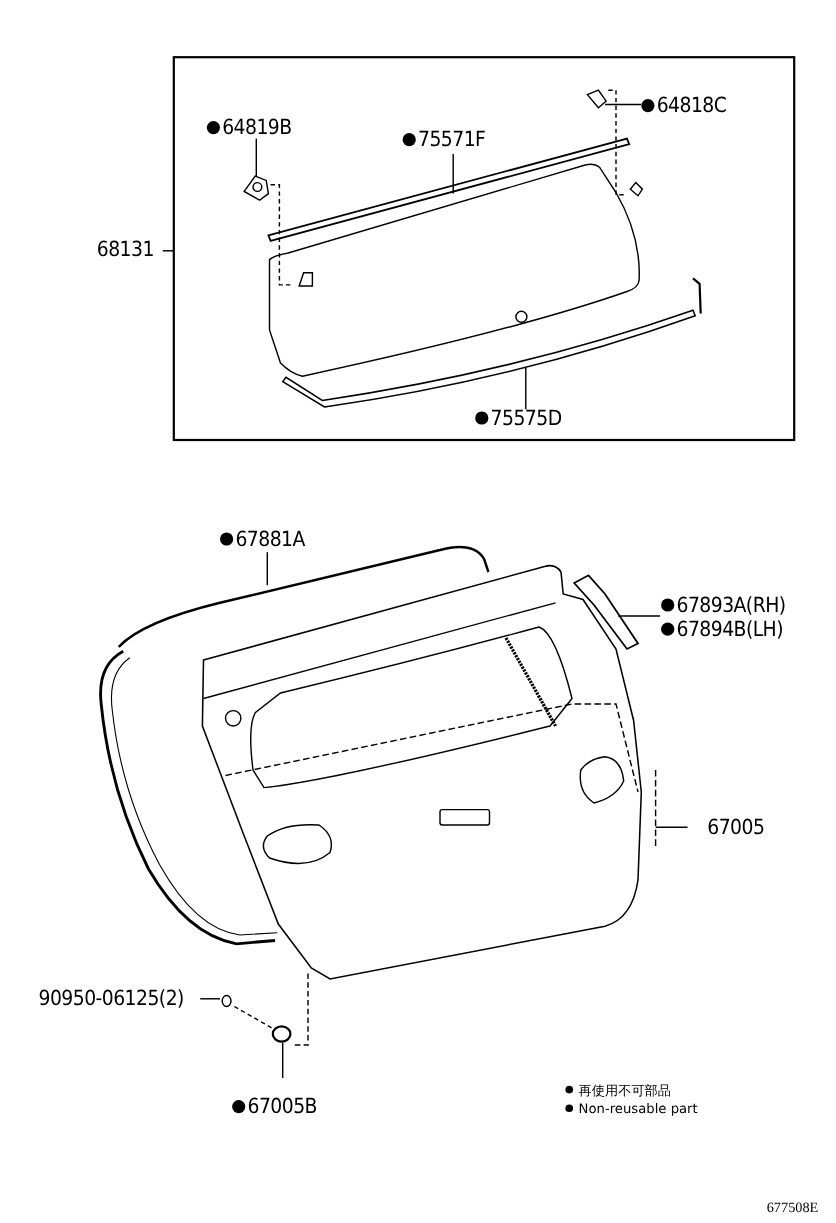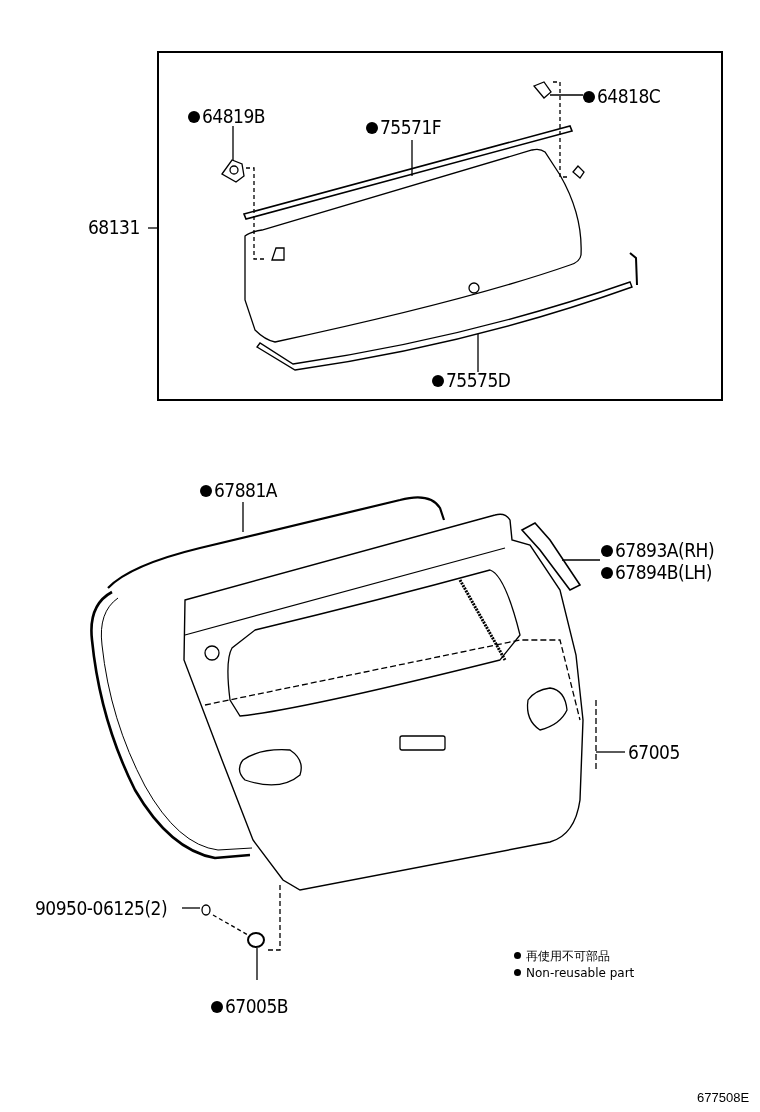--- a/index.html
+++ b/index.html
@@ -3,24 +3,24 @@
 <meta charset="utf-8">
 <style>
   html, body { margin:0; padding:0; background:#ffffff; }
   body { width:760px; height:1112px; position:relative; overflow:hidden;
          font-family:"DejaVu Sans", sans-serif; color:#000; }
   .lbl { position:absolute; font-family:"DejaVu Sans Condensed","DejaVu Sans", sans-serif;
          font-weight:normal; font-size:19px; line-height:20px; white-space:nowrap; letter-spacing:-0.5px; }
   .dot { display:inline-block; width:12px; height:12px; border-radius:50%; background:#000; margin-right:2px; vertical-align:0px; }
   .inset { position:absolute; left:157px; top:51px; width:566px; height:350px; border:2px solid #000; box-sizing:border-box; }
   svg.art { position:absolute; left:0; top:0; }
-  .legend { position:absolute; left:514px; top:948px; font-size:12px; line-height:17px; }
+  .legend { position:absolute; left:514px; top:983px; font-size:12px; line-height:17px; }
   .legend .row { white-space:nowrap; }
   .legend .ldot { display:inline-block; width:7px; height:7px; border-radius:50%; background:#000; margin-right:5px; vertical-align:1px; }
-  .ref { position:absolute; left:697px; top:1090px; font-size:13px; font-family:Liberation Sans, sans-serif; }
+  .ref { position:absolute; left:697px; top:1090px; font-size:13px; font-family:Liberation Serif, serif; }
 </style>
 </head>
 <body>
 
 <div class="inset"></div>
 
 <svg class="art" width="760" height="1112" viewBox="0 0 760 1112">
   <g fill="none" stroke="#000" stroke-width="1.3">
 
     <line x1="148" y1="228" x2="158" y2="228"></line>
@@ -76,21 +76,21 @@
 
 <div class="lbl" style="left:88px;top:217px;"><span>68131</span></div>
 <div class="lbl" style="left:188px;top:106px;"><span class="dot"></span><span>64819B</span></div>
 <div class="lbl" style="left:366px;top:117px;"><span class="dot"></span><span>75571F</span></div>
 <div class="lbl" style="left:583px;top:86px;"><span class="dot"></span><span>64818C</span></div>
 <div class="lbl" style="left:432px;top:370px;"><span class="dot"></span><span>75575D</span></div>
 
 <div class="lbl" style="left:200px;top:480px;"><span class="dot"></span><span>67881A</span></div>
 <div class="lbl" style="left:601px;top:540px;"><span class="dot"></span><span>67893A(RH)</span></div>
 <div class="lbl" style="left:601px;top:562px;text-align:right;"><span class="dot"></span><span>67894B(LH)</span></div>
-<div class="lbl" style="left:628px;top:742px;"><span>67005</span></div>
+<div class="lbl" style="left:643px;top:742px;"><span>67005</span></div>
 <div class="lbl" style="left:35px;top:898px;"><span>90950-06125(2)</span></div>
 <div class="lbl" style="left:211px;top:996px;"><span class="dot"></span><span>67005B</span></div>
 
 <div class="legend">
   <div class="row"><span class="ldot"></span><span>再使用不可部品</span></div>
   <div class="row"><span class="ldot"></span><span>Non-reusable part</span></div>
 </div>
 
 <div class="ref">677508E</div>
 

